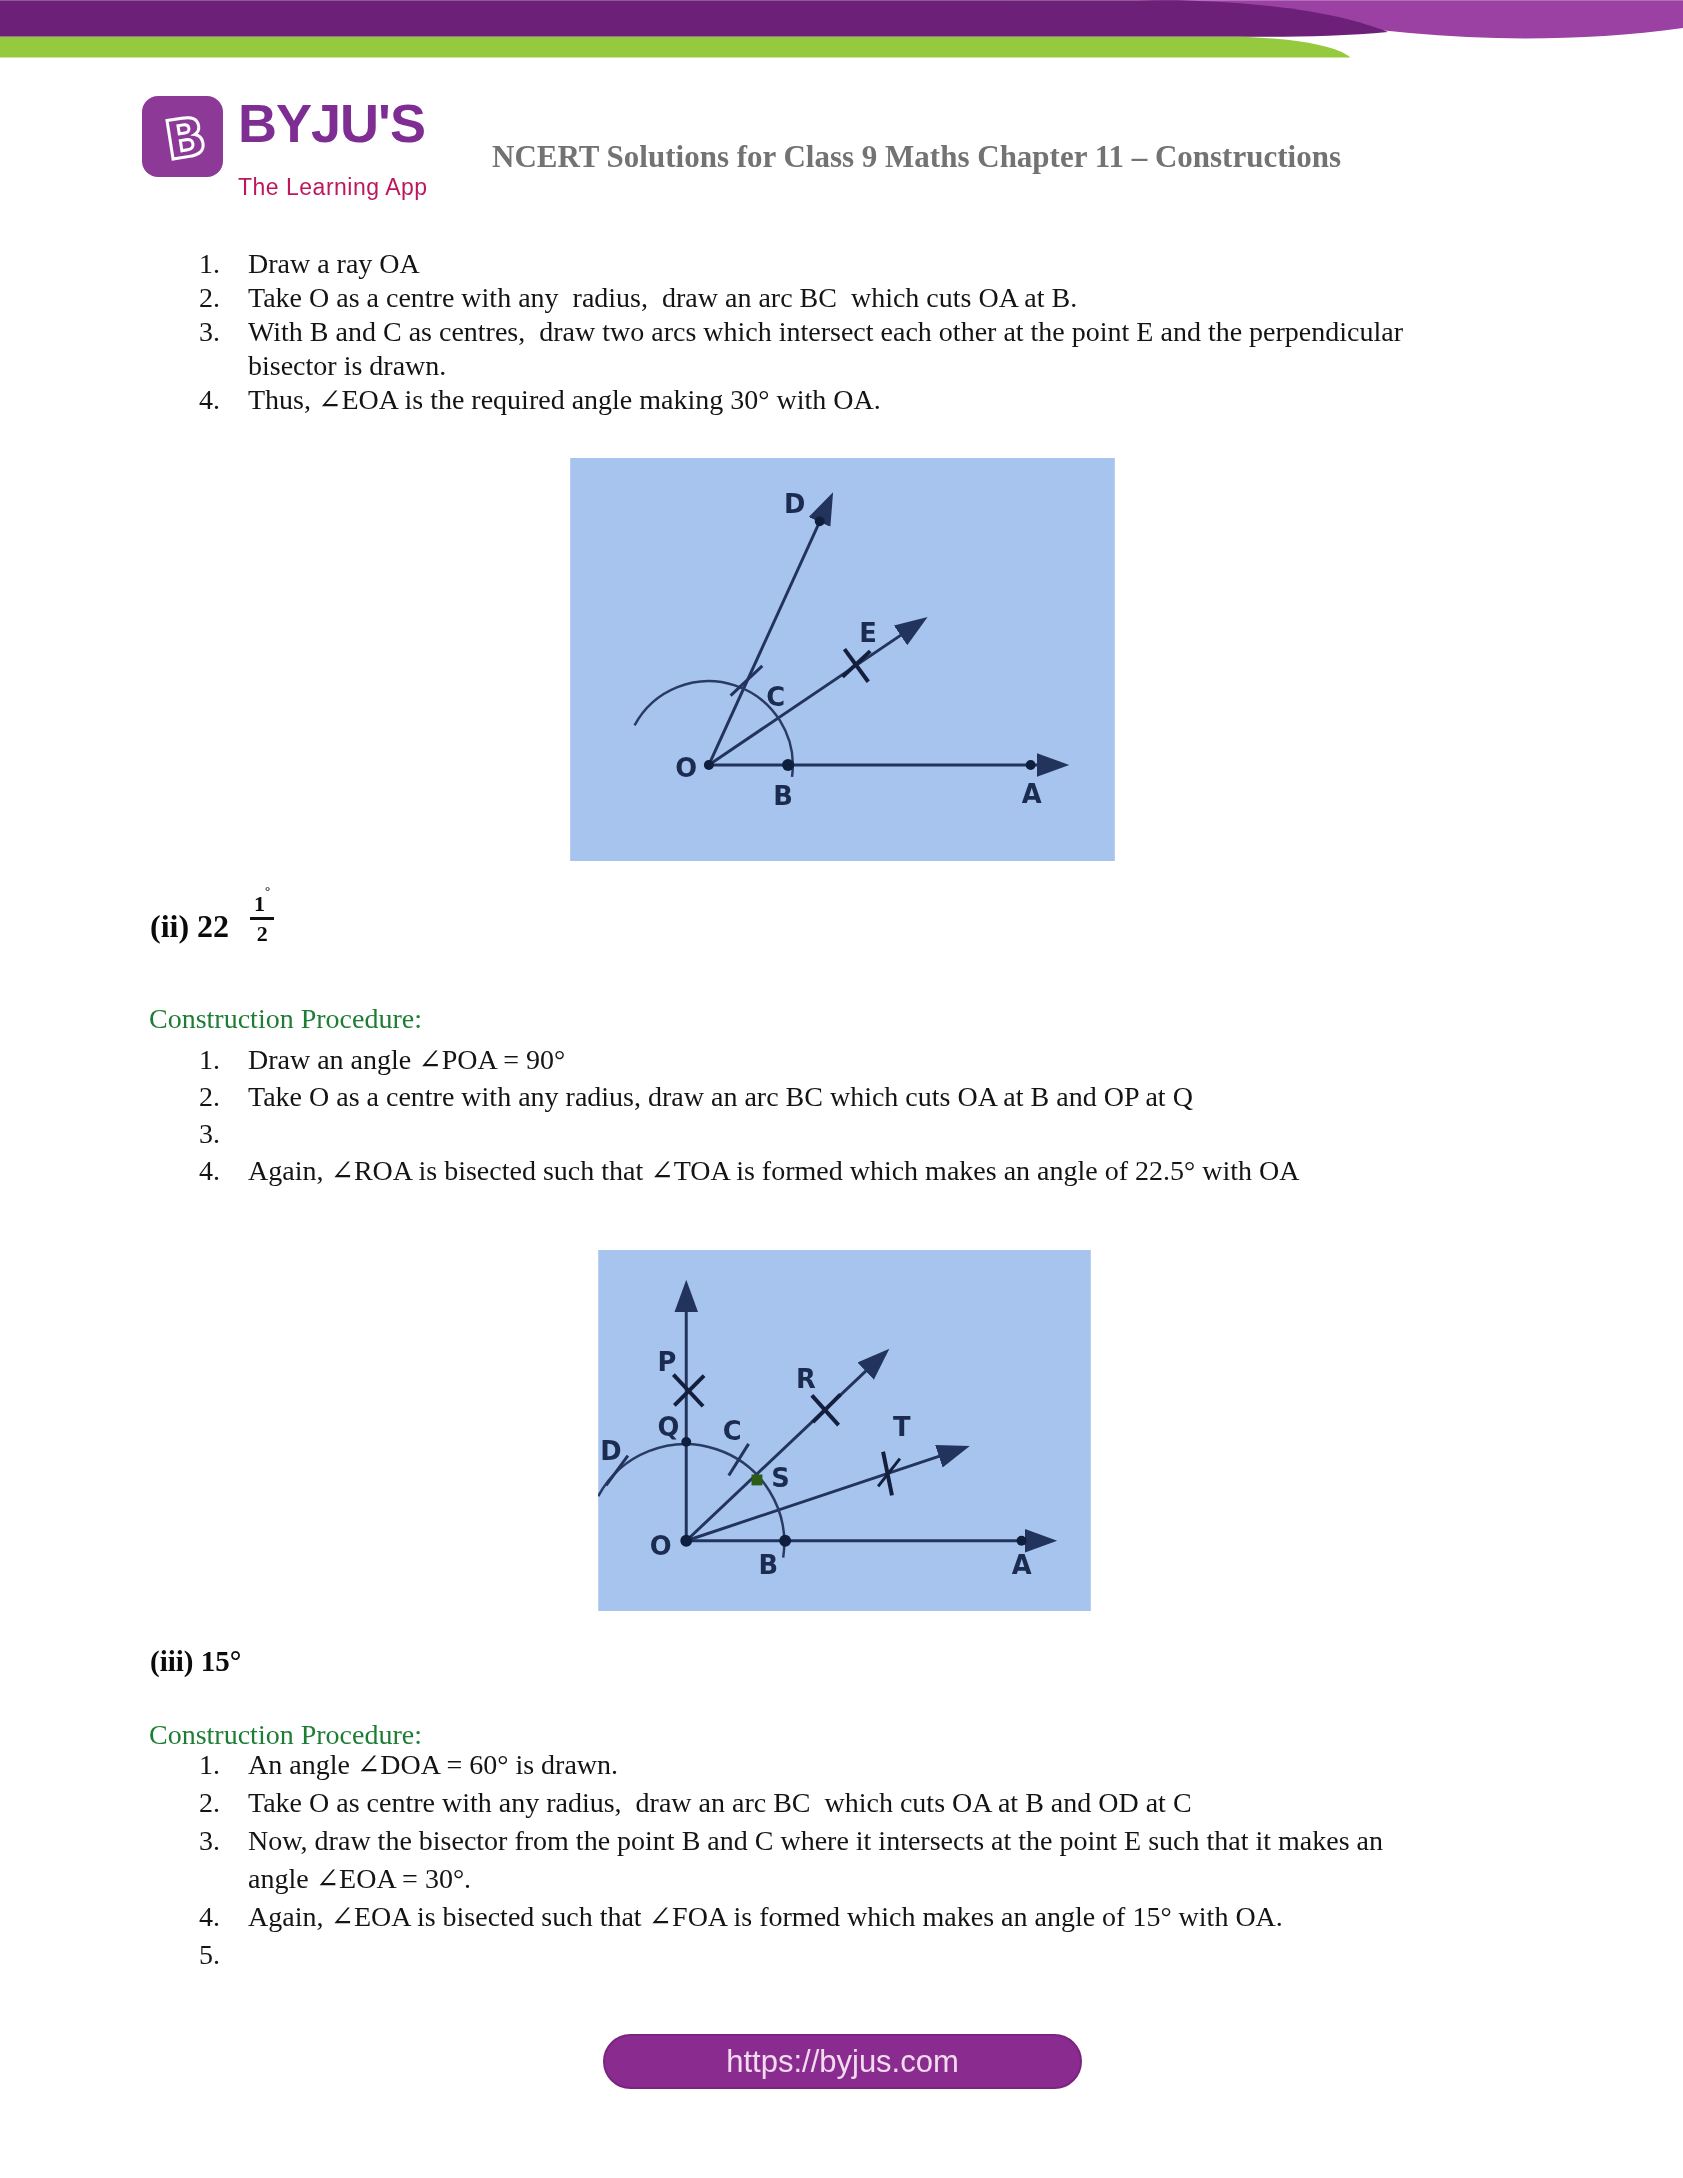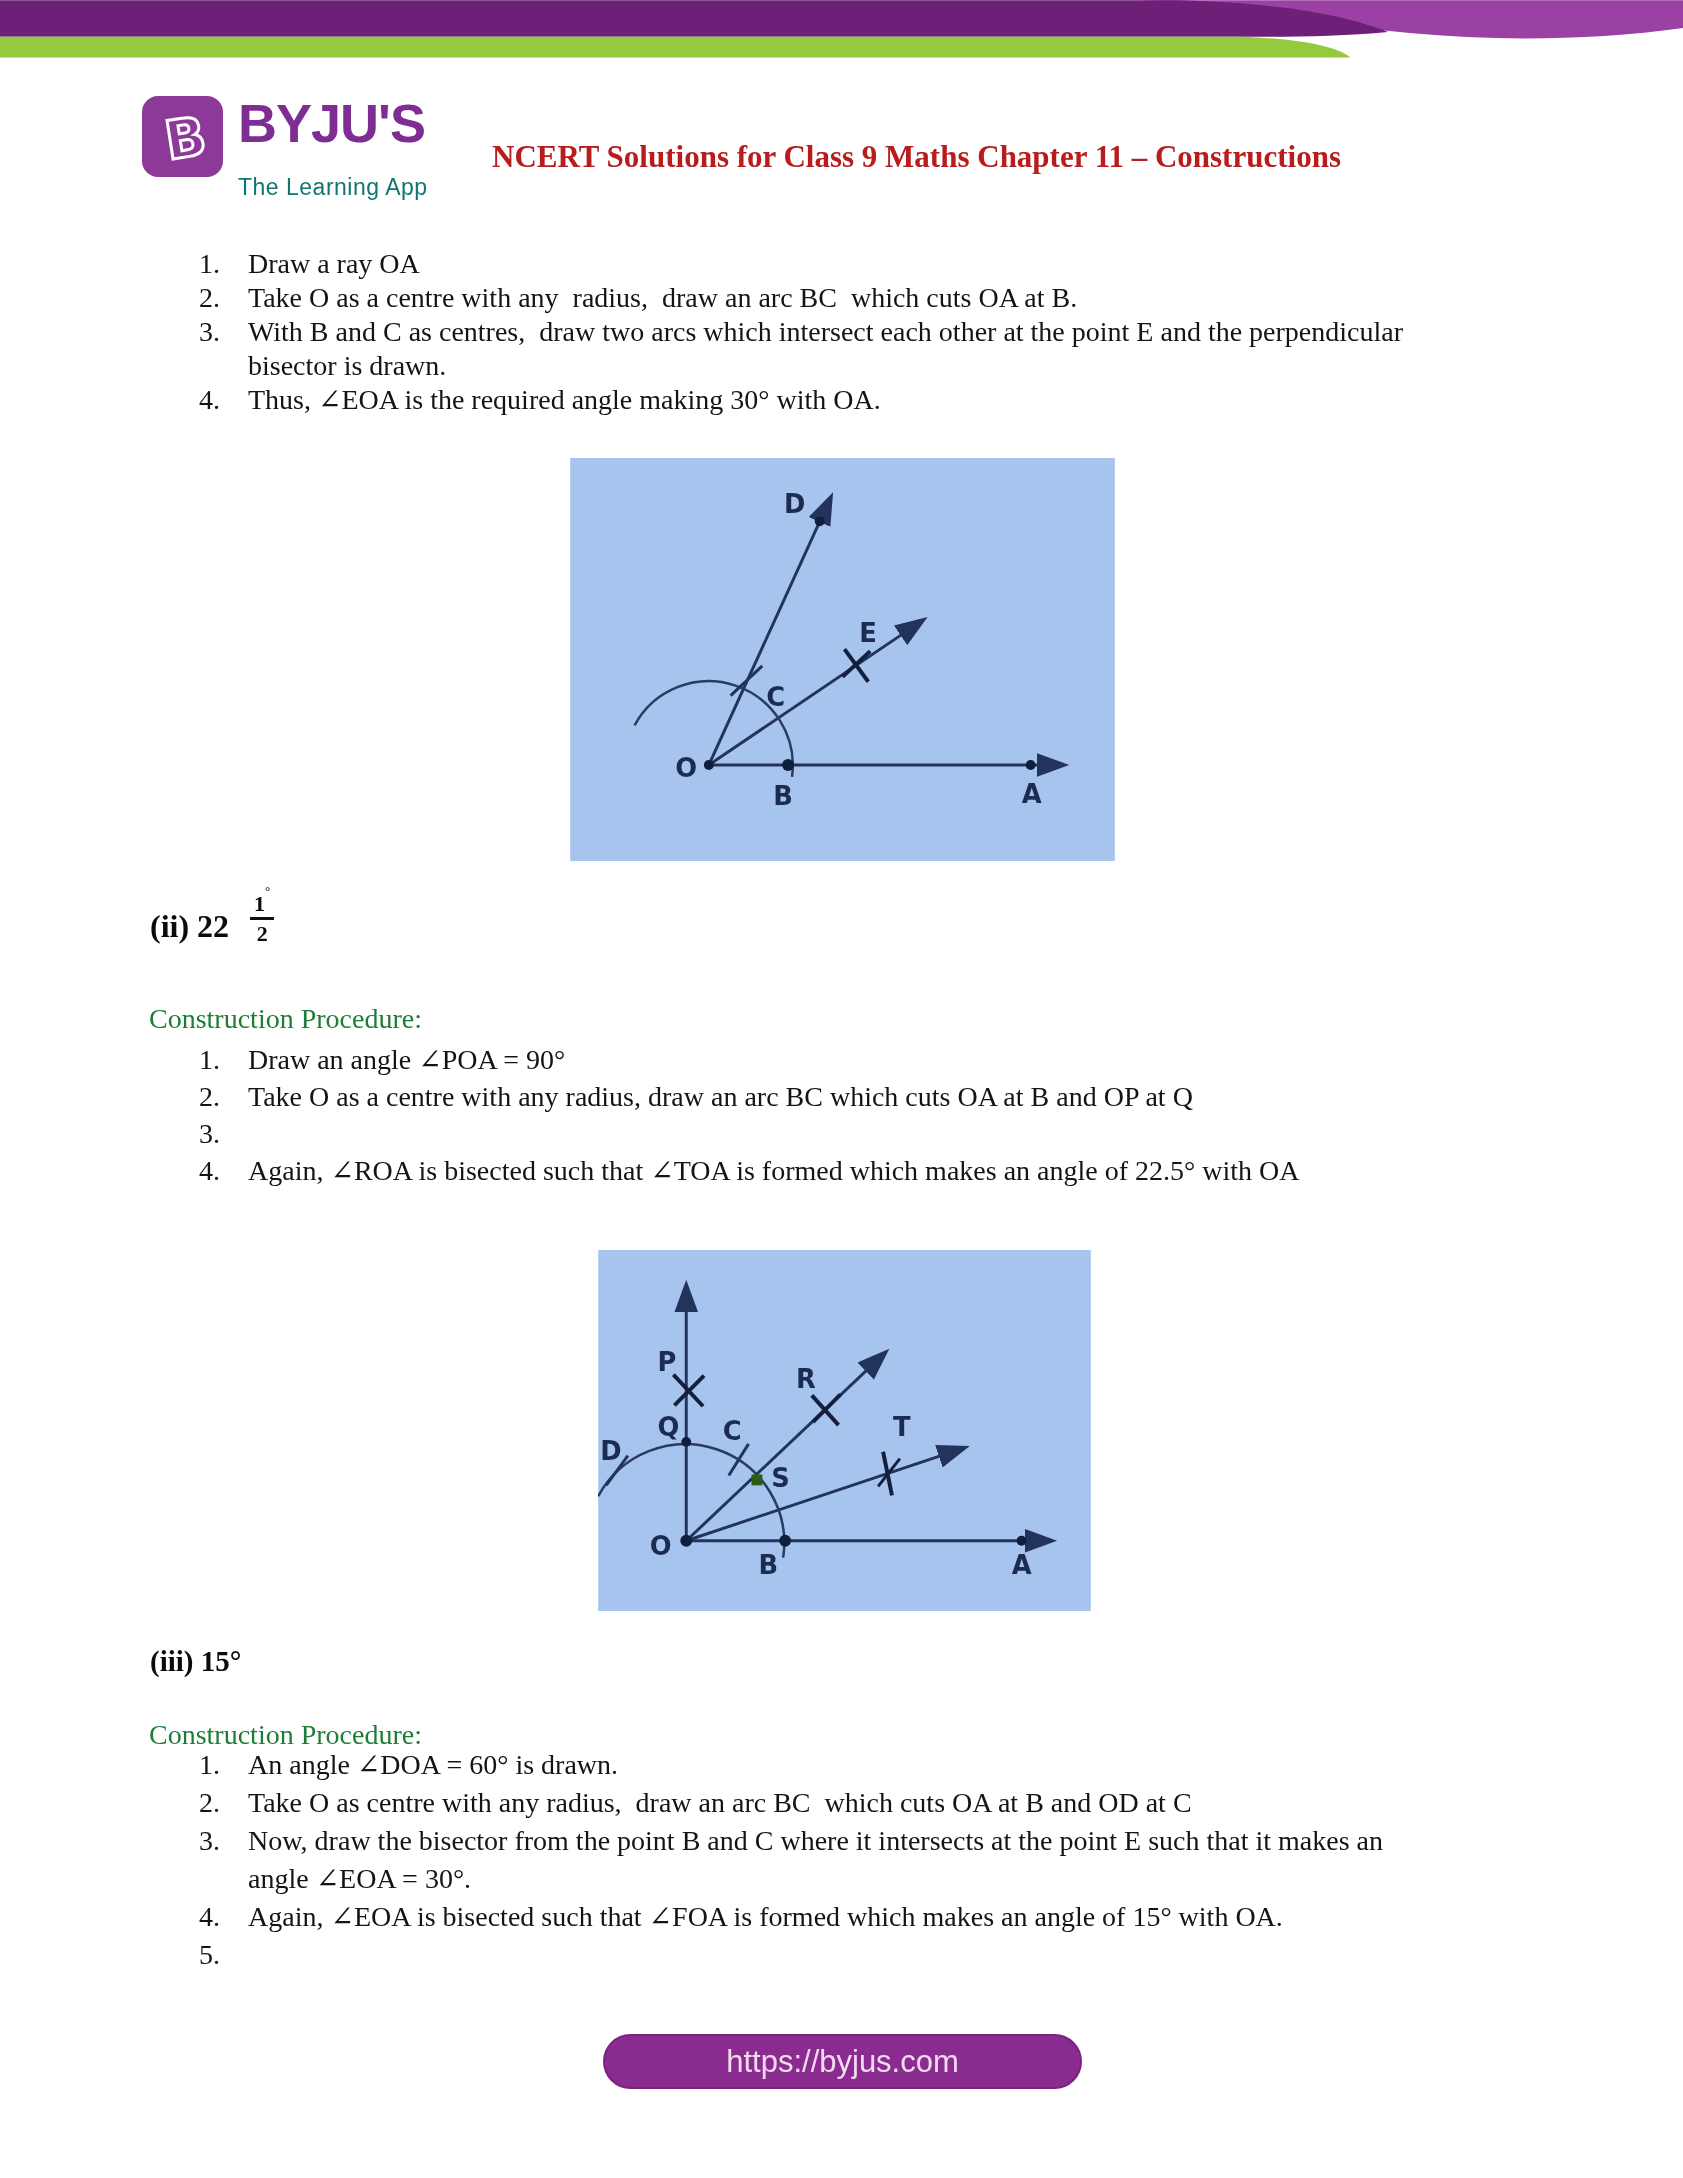--- a/index.html
+++ b/index.html
@@ -4,22 +4,22 @@
 <style>
   html,body{margin:0;padding:0;background:#e8e8e8;}
   .page{position:relative;width:1683px;height:2178px;background:#ffffff;overflow:hidden;
         font-family:"Liberation Serif","DejaVu Serif",serif;color:#141414;}
   
   .header-svg{position:absolute;top:0;left:0;}
   .logo-wrap{position:absolute;left:142px;top:96px;display:flex;gap:15px;}
   .logo-box{width:81px;height:81px;background:#8c3997;border-radius:16px;display:flex;align-items:center;justify-content:center;}
   .brand-col{display:flex;flex-direction:column;justify-content:flex-start;padding-top:2px;gap:21px;}
   .brand-name{font-family:"Liberation Sans","DejaVu Sans",sans-serif;font-weight:bold;font-size:54px;line-height:51px;color:#7e2d93;letter-spacing:-1px;}
-  .brand-tagline{font-family:"Liberation Sans","DejaVu Sans",sans-serif;font-size:23px;color:#0f766e;margin-top:4px;letter-spacing:0.5px;}
-  .doc-title{position:absolute;left:492px;top:139px;font-size:31px;font-weight:bold;color:#b91c1c;}
+  .brand-tagline{font-family:"Liberation Sans","DejaVu Sans",sans-serif;font-size:23px;color:#be185d;margin-top:4px;letter-spacing:0.5px;}
+  .doc-title{position:absolute;left:492px;top:139px;font-size:31px;font-weight:bold;color:#737373;}
   
   .steps{position:absolute;left:199px;}
   .li{display:flex;}
   .num{width:49px;flex:0 0 49px;}
   .txt{white-space:pre-wrap;}
   .steps-1{top:247px;font-size:28px;line-height:34px;width:1346px;}
   .steps-2{top:1041px;font-size:28px;line-height:37px;width:1366px;}
   .steps-3{top:1746px;font-size:28px;line-height:38px;width:1366px;}
   
   .proc-label{position:absolute;left:149px;font-size:28px;color:#1e7d35;}

